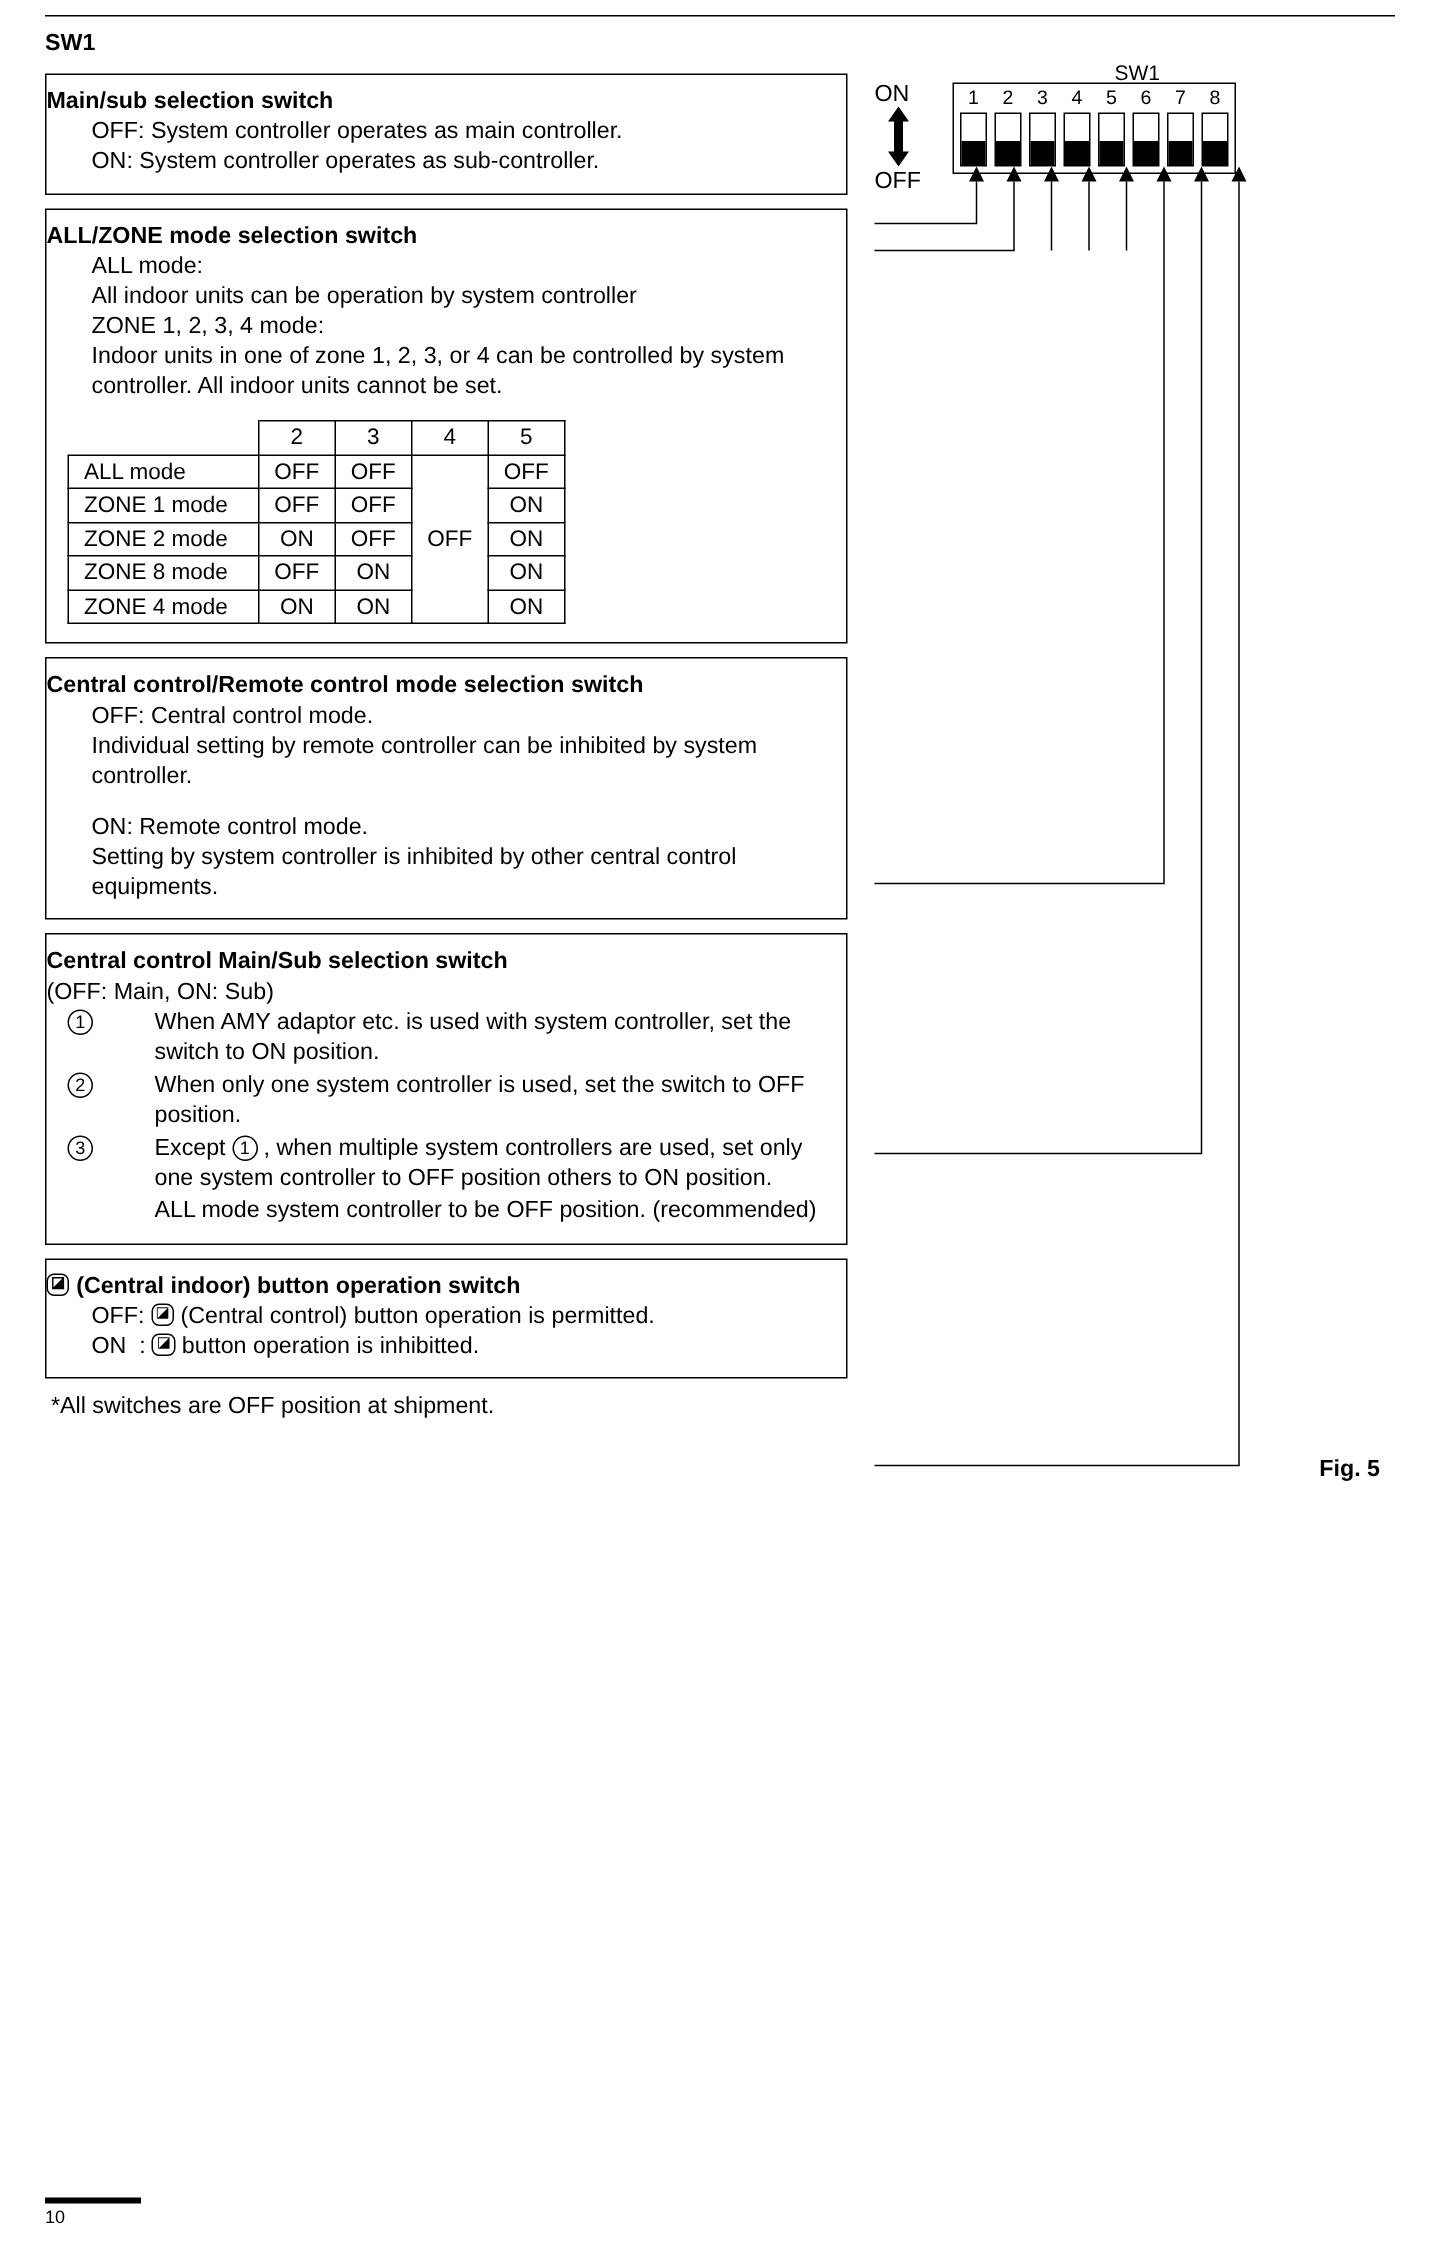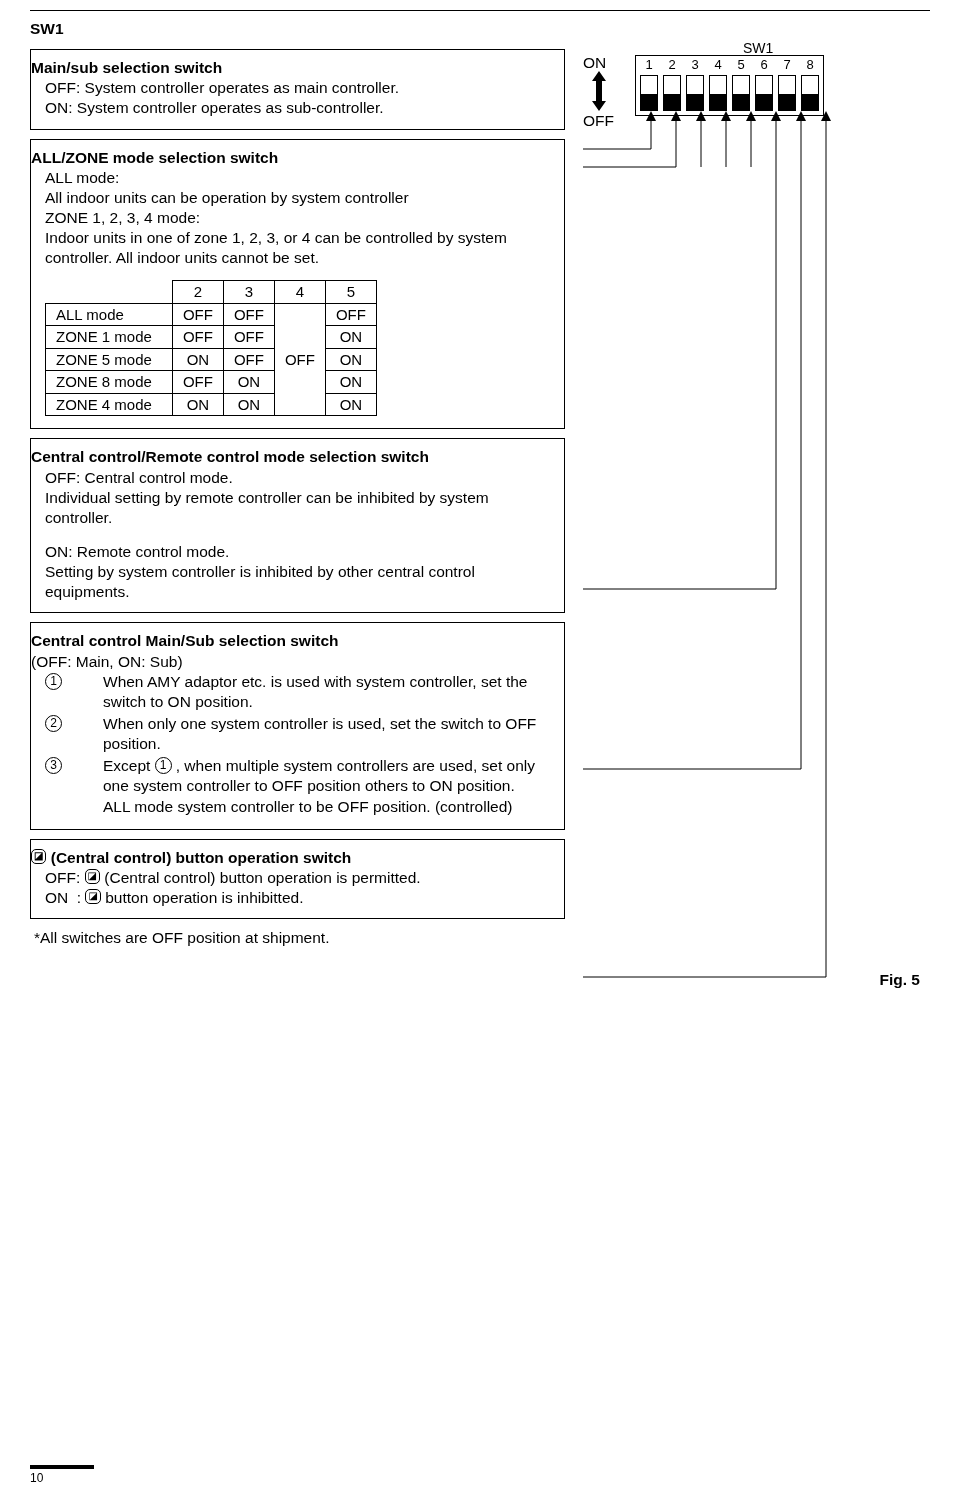--- a/index.html
+++ b/index.html
@@ -41,21 +41,21 @@
   }
   .box {
     border: 1px solid #000;
     padding: 8px 12px 10px 0;
     margin-bottom: 9px;
   }
   .box-title {
     font-weight: bold;
     margin-bottom: 0;
   }
-  .indent { margin-left: 14px; }
+  .indent { margin-left: 30px; }
   table.mode {
     border-collapse: collapse;
     margin: 12px 0 2px 14px;
     font-size: 15px;
   }
   table.mode th, table.mode td {
     border: 1px solid #000;
     padding: 1px 10px;
     text-align: center;
     font-weight: normal;
@@ -196,21 +196,21 @@
             <td class="merge" rowspan="5">OFF</td>
             <td>OFF</td>
           </tr>
           <tr>
             <td class="label">ZONE 1 mode</td>
             <td>OFF</td>
             <td>OFF</td>
             <td>ON</td>
           </tr>
           <tr>
-            <td class="label">ZONE 5 mode</td>
+            <td class="label">ZONE 2 mode</td>
             <td>ON</td>
             <td>OFF</td>
             <td>ON</td>
           </tr>
           <tr>
             <td class="label">ZONE 8 mode</td>
             <td>OFF</td>
             <td>ON</td>
             <td>ON</td>
           </tr>
@@ -242,29 +242,29 @@
             <div class="txt">When AMY adaptor etc. is used with system controller, set the switch to ON position.</div>
           </div>
           <div class="hang-item">
             <div class="num"><span class="circled">2</span></div>
             <div class="txt">When only one system controller is used, set the switch to OFF position.</div>
           </div>
           <div class="hang-item">
             <div class="num"><span class="circled">3</span></div>
             <div class="txt">
               <span>Except </span><span class="circled">1</span><span>, when multiple system controllers are used, set only one system controller to OFF position others to ON position.</span>
-              <div>ALL mode system controller to be OFF position. (controlled)</div>
+              <div>ALL mode system controller to be OFF position. (recommended)</div>
             </div>
           </div>
         </div>
       </div>
 
       <div class="box">
         <div class="box-title">
-          <span class="icon-key">◪</span><span> (Central control) button operation switch</span>
+          <span class="icon-key">◪</span><span> (Central indoor) button operation switch</span>
         </div>
         <div class="indent">
           <span>OFF: </span><span class="icon-key">◪</span><span> (Central control) button operation is permitted.</span>
         </div>
         <div class="indent">
           <span style="white-space:pre">ON  : </span><span class="icon-key">◪</span><span> button operation is inhibitted.</span>
         </div>
       </div>
 
       <div class="note">*All switches are OFF position at shipment.</div>

